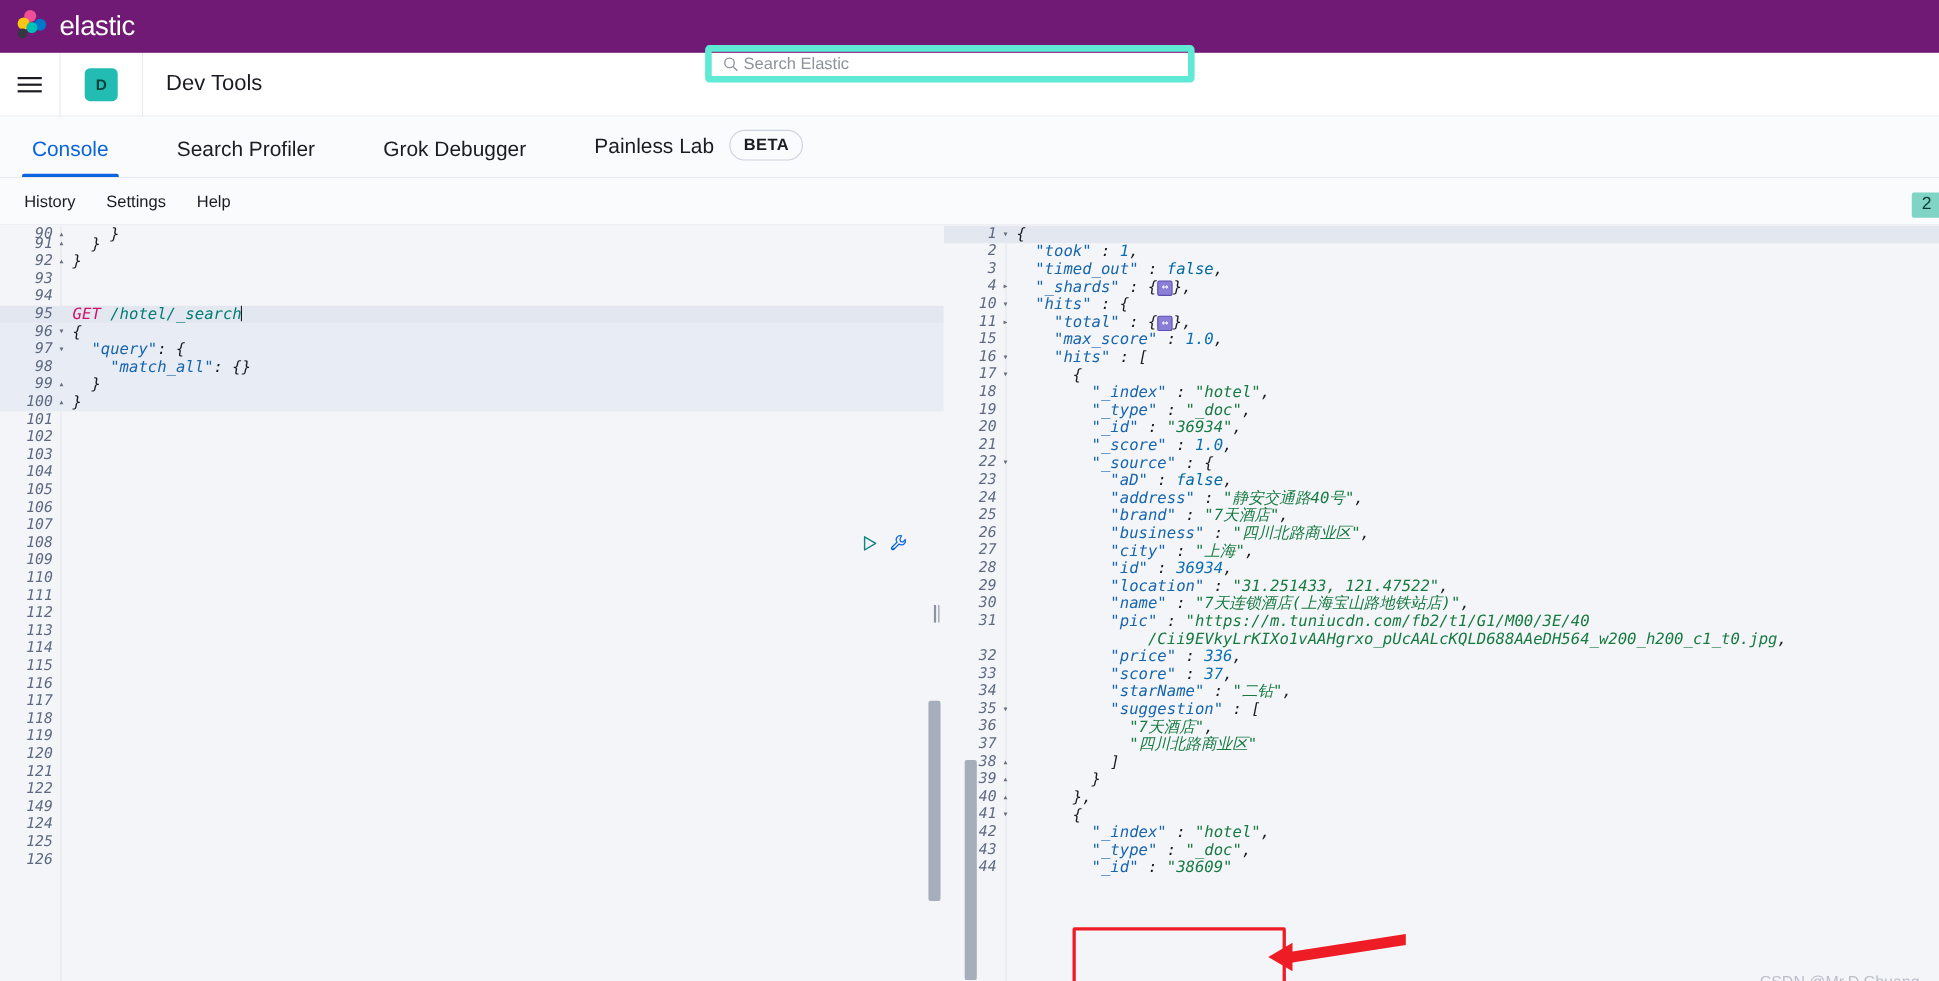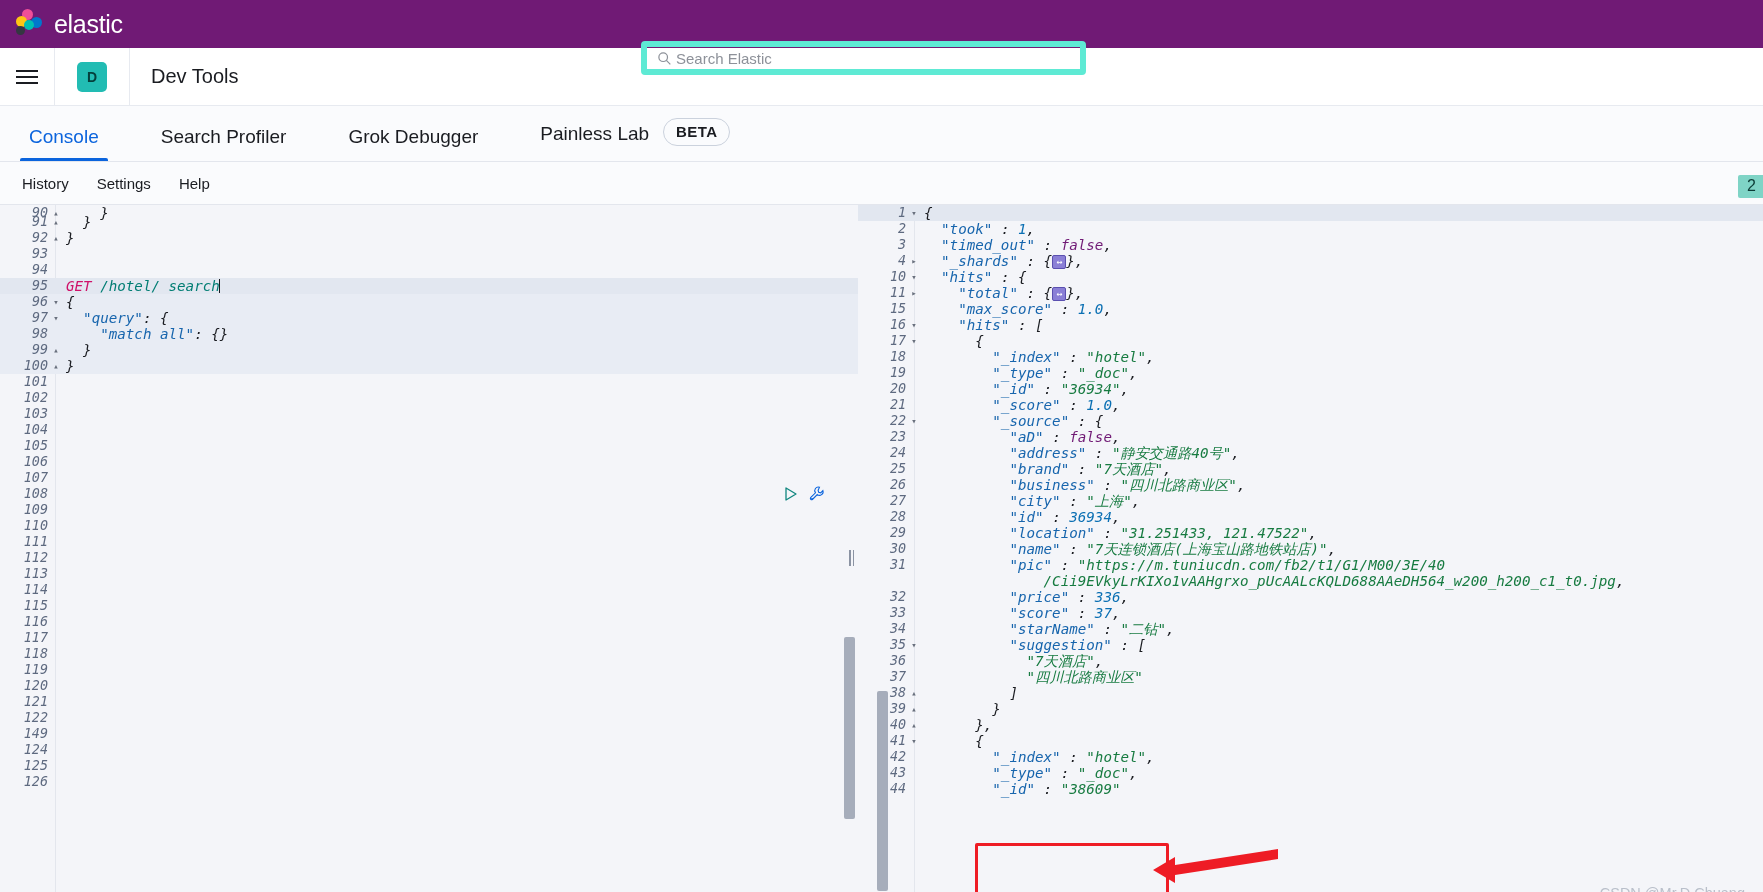--- a/index.html
+++ b/index.html
@@ -216,21 +216,21 @@
     line-height: 16px;
   }
   .row.hl { background: #e2e7f0; }
   .row.req { background: #e8ecf4; }
 
   .kw-method { color: #cf1269; }
   .kw-url { color: #017d73; }
   .k { color: #1765ad; }
   .s { color: #177b41; }
   .n { color: #0a6fb3; }
-  .b { color: #701a75; }
+  .b { color: #0369a1; }
   .p { color: #1a1c21; }
 
   .caret {
     display: inline-block;
     width: 1px; height: 14px;
     background: #1a1c21;
     vertical-align: -2px;
     margin-left: -1px;
   }
 

